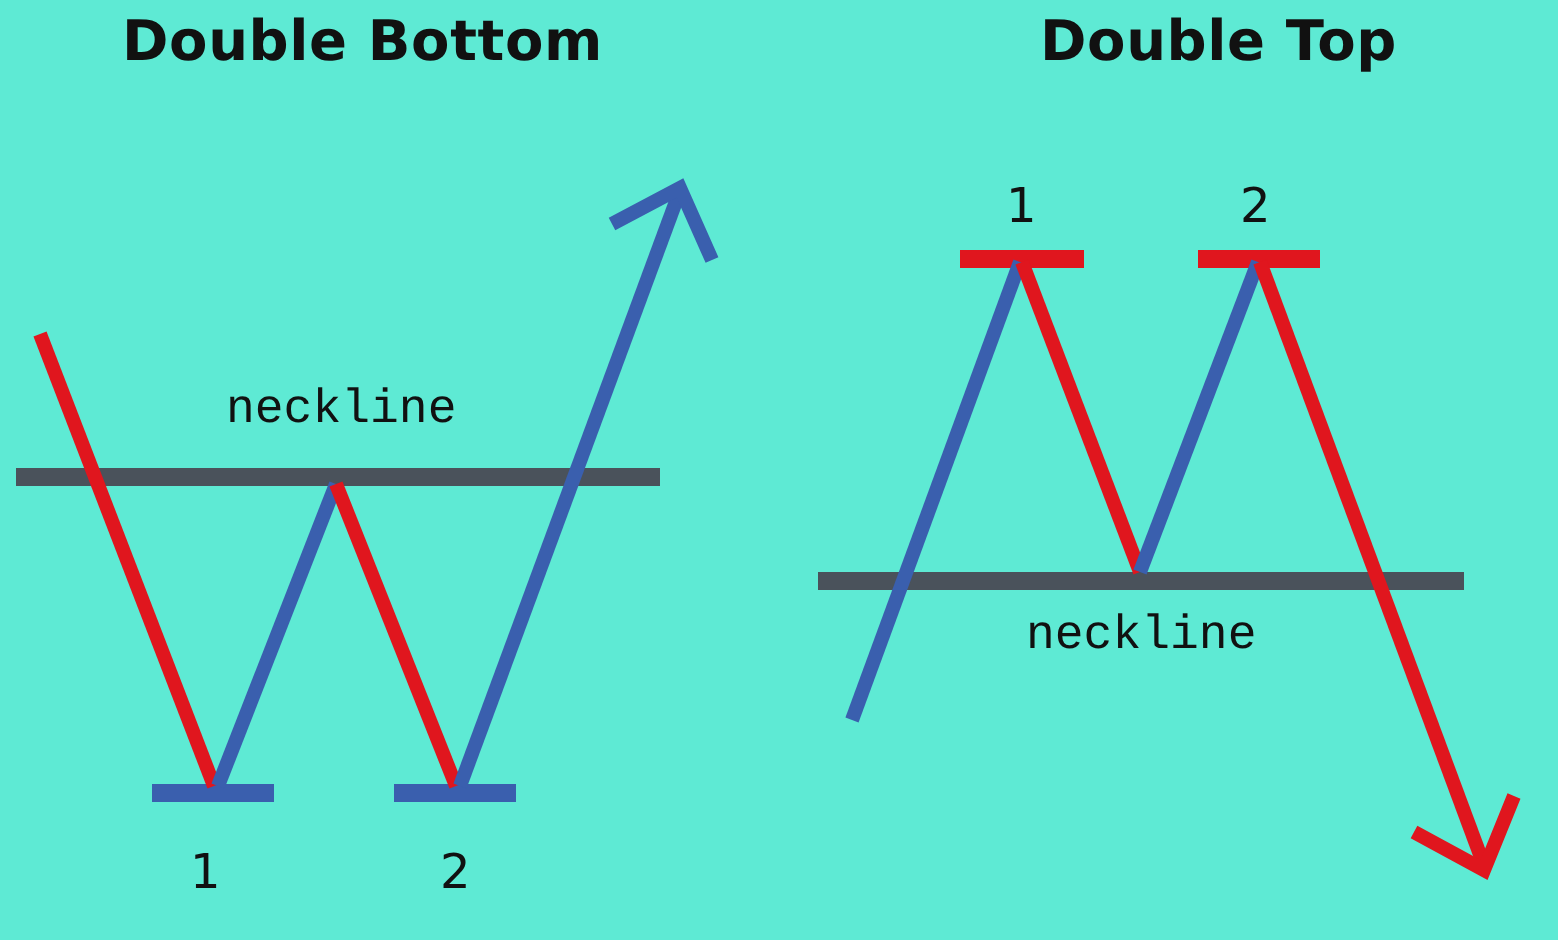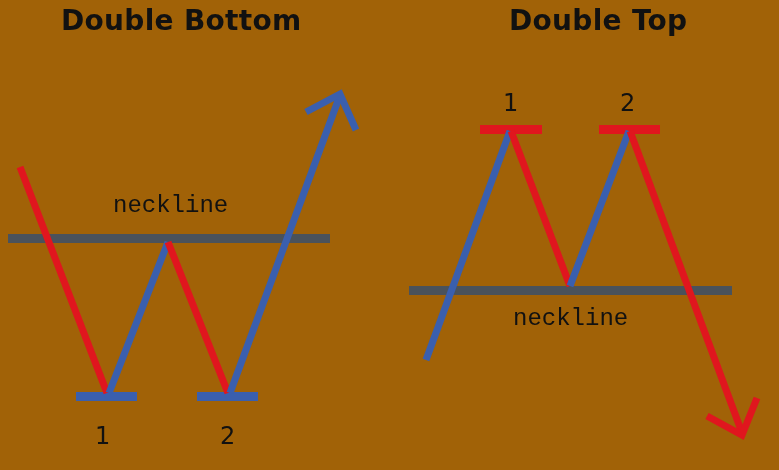--- a/index.html
+++ b/index.html
@@ -1,16 +1,16 @@
 <!DOCTYPE html>
 <html><head>
 <meta charset="utf-8">
 <style>
   html,body{margin:0;padding:0;background:#fff;}
-  #stage{position:relative;width:779px;height:470px;overflow:hidden;background:#a16207;font-family:"DejaVu Sans",sans-serif;text-align:center;}
+  #stage{position:relative;width:779px;height:470px;overflow:hidden;background:#5eead4;font-family:"DejaVu Sans",sans-serif;text-align:center;}
   svg{position:absolute;left:0;top:0;}
   .lbl{position:absolute;color:#111;white-space:nowrap;}
   .title{font-weight:bold;font-size:28px;letter-spacing:0.3px;}
   .neck{font-size:24px;font-family:Liberation Mono, monospace;}
   .num{font-size:24px;}
 </style>
 </head>
 <body>
 
 <div id="stage">
@@ -33,17 +33,17 @@
     <line x1="570" y1="286" x2="629" y2="131" stroke="#3a5fae" stroke-width="7"></line>
     <line x1="630" y1="131" x2="741" y2="430" stroke="#e0161e" stroke-width="7"></line>
     <polyline points="707,416 742,435 757,398" fill="none" stroke="#e0161e" stroke-width="7"></polyline>
   </svg>
 
   <div class="lbl title" style="left:61px;top:4px;">Double Bottom</div>
   <div class="lbl neck" style="left:113px;top:192px;">neckline</div>
   <div class="lbl num" style="left:95px;top:422px;">1</div>
   <div class="lbl num" style="left:220px;top:422px;">2</div>
 
-  <div class="lbl title" style="left:509px;top:4px;">Double Top</div>
+  <div class="lbl title" style="left:520px;top:4px;">Double Top</div>
   <div class="lbl neck" style="left:513px;top:305px;">neckline</div>
   <div class="lbl num" style="left:503px;top:89px;">1</div>
   <div class="lbl num" style="left:620px;top:89px;">2</div>
 </div>
 
 </body></html>

